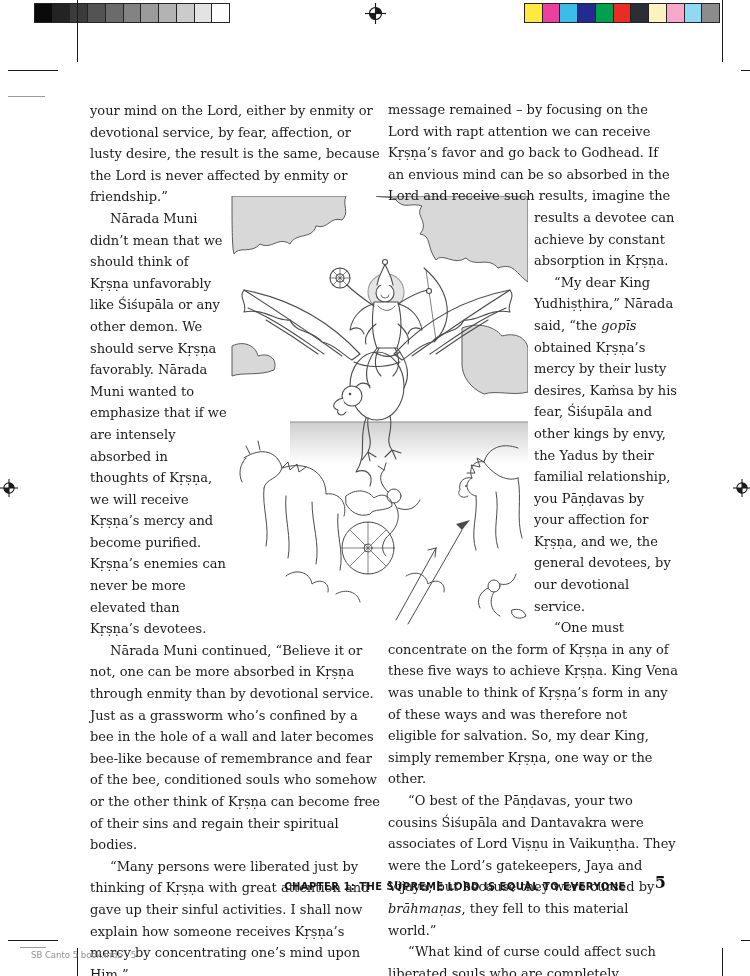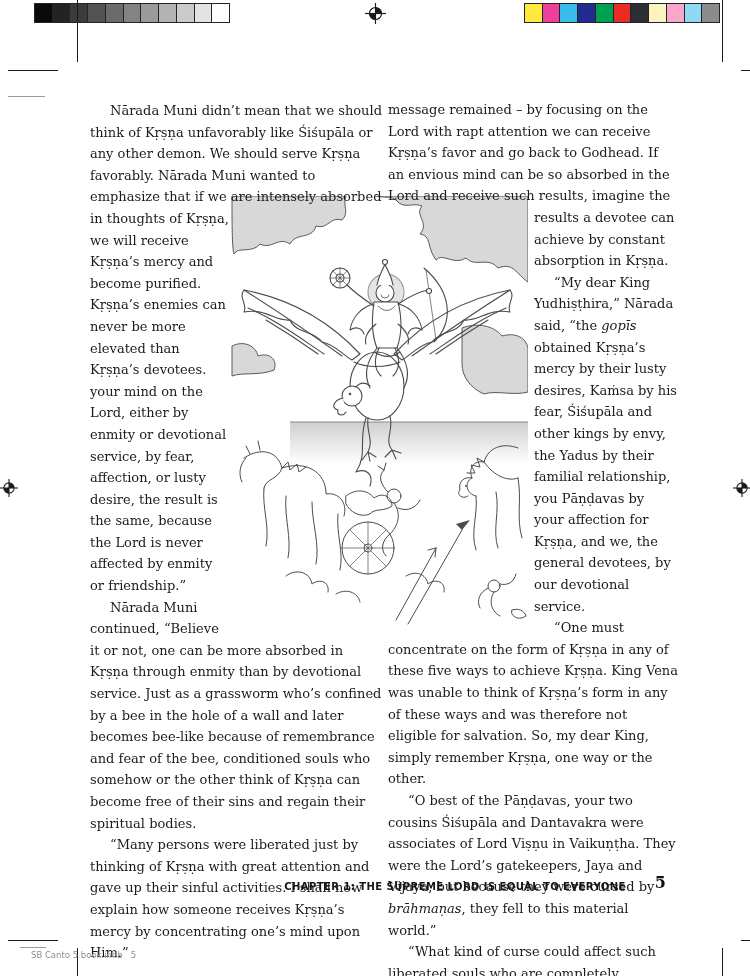--- a/index.html
+++ b/index.html
@@ -222,22 +222,22 @@
         <path d="M110,398 C120,392 132,396 134,406"></path>
         <path d="M180,380 C190,374 200,378 202,388 C210,382 220,386 218,396"></path>
         <path d="M120,300 C130,292 142,294 148,302 C156,296 166,300 166,310 C158,316 148,312 144,318 C134,322 124,316 120,308 Z"></path>
       </g>
     </svg>
   </div>
 
   <div class="col col-left">
     <div class="pusher-r"></div>
     <div class="shim-r"></div>
-  <p class="para indent"><span>Nārada Muni didn’t mean that we should think of Kṛṣṇa unfavorably like Śiśupāla or any other demon. We should serve Kṛṣṇa favorably. Nārada Muni wanted to emphasize that if we are intensely absorbed in thoughts of Kṛṣṇa, we will receive Kṛṣṇa’s mercy and become purified. Kṛṣṇa’s enemies can never be more elevated than Kṛṣṇa’s devotees.</span></p>
-      <p class="para"><span>your mind on the Lord, either by enmity or devotional service, by fear, affection, or lusty desire, the result is the same, because the Lord is never affected by enmity or friendship.”</span></p>
+  <p class="para"><span>your mind on the Lord, either by enmity or devotional service, by fear, affection, or lusty desire, the result is the same, because the Lord is never affected by enmity or friendship.”</span></p>
+      <p class="para indent"><span>Nārada Muni didn’t mean that we should think of Kṛṣṇa unfavorably like Śiśupāla or any other demon. We should serve Kṛṣṇa favorably. Nārada Muni wanted to emphasize that if we are intensely absorbed in thoughts of Kṛṣṇa, we will receive Kṛṣṇa’s mercy and become purified. Kṛṣṇa’s enemies can never be more elevated than Kṛṣṇa’s devotees.</span></p>
       <p class="para indent"><span>Nārada Muni continued, “Believe it or not, one can be more absorbed in Kṛṣṇa through enmity than by devotional service. Just as a grassworm who’s confined by a bee in the hole of a wall and later becomes bee-like because of remembrance and fear of the bee, conditioned souls who somehow or the other think of Kṛṣṇa can become free of their sins and regain their spiritual bodies.</span></p>
       <p class="para indent"><span>“Many persons were liberated just by thinking of Kṛṣṇa with great attention and gave up their sinful activities. I shall now explain how someone receives Kṛṣṇa’s mercy by concentrating one’s mind upon Him.”</span></p>
     </div>
   <div class="col col-right">
     <div class="pusher-l"></div>
     <div class="shim-l"></div>
   <p class="para"><span>message remained – by focusing on the Lord with rapt attention we can receive Kṛṣṇa’s favor and go back to Godhead. If an envious mind can be so absorbed in the Lord and receive such results, imagine the results a devotee can achieve by constant absorption in Kṛṣṇa.</span></p>
       <p class="para indent"><span>“My dear King Yudhiṣṭhira,” Nārada said, “the </span><em>gopīs</em><span> obtained Kṛṣṇa’s mercy by their lusty desires, Kaṁsa by his fear, Śiśupāla and other kings by envy, the Yadus by their familial relationship, you Pāṇḍavas by your affection for Kṛṣṇa, and we, the general devotees, by our devotional service.</span></p>
       <p class="para indent"><span>“One must concentrate on the form of Kṛṣṇa in any of these five ways to achieve Kṛṣṇa. King Vena was unable to think of Kṛṣṇa’s form in any of these ways and was therefore not eligible for salvation. So, my dear King, simply remember Kṛṣṇa, one way or the other.</span></p>
       <p class="para indent"><span>“O best of the Pāṇḍavas, your two cousins Śiśupāla and Dantavakra were associates of Lord Viṣṇu in Vaikuṇṭha. They were the Lord’s gatekeepers, Jaya and Vijaya, but because they were cursed by </span><em>brāhmaṇas</em><span>, they fell to this material world.”</span></p>

